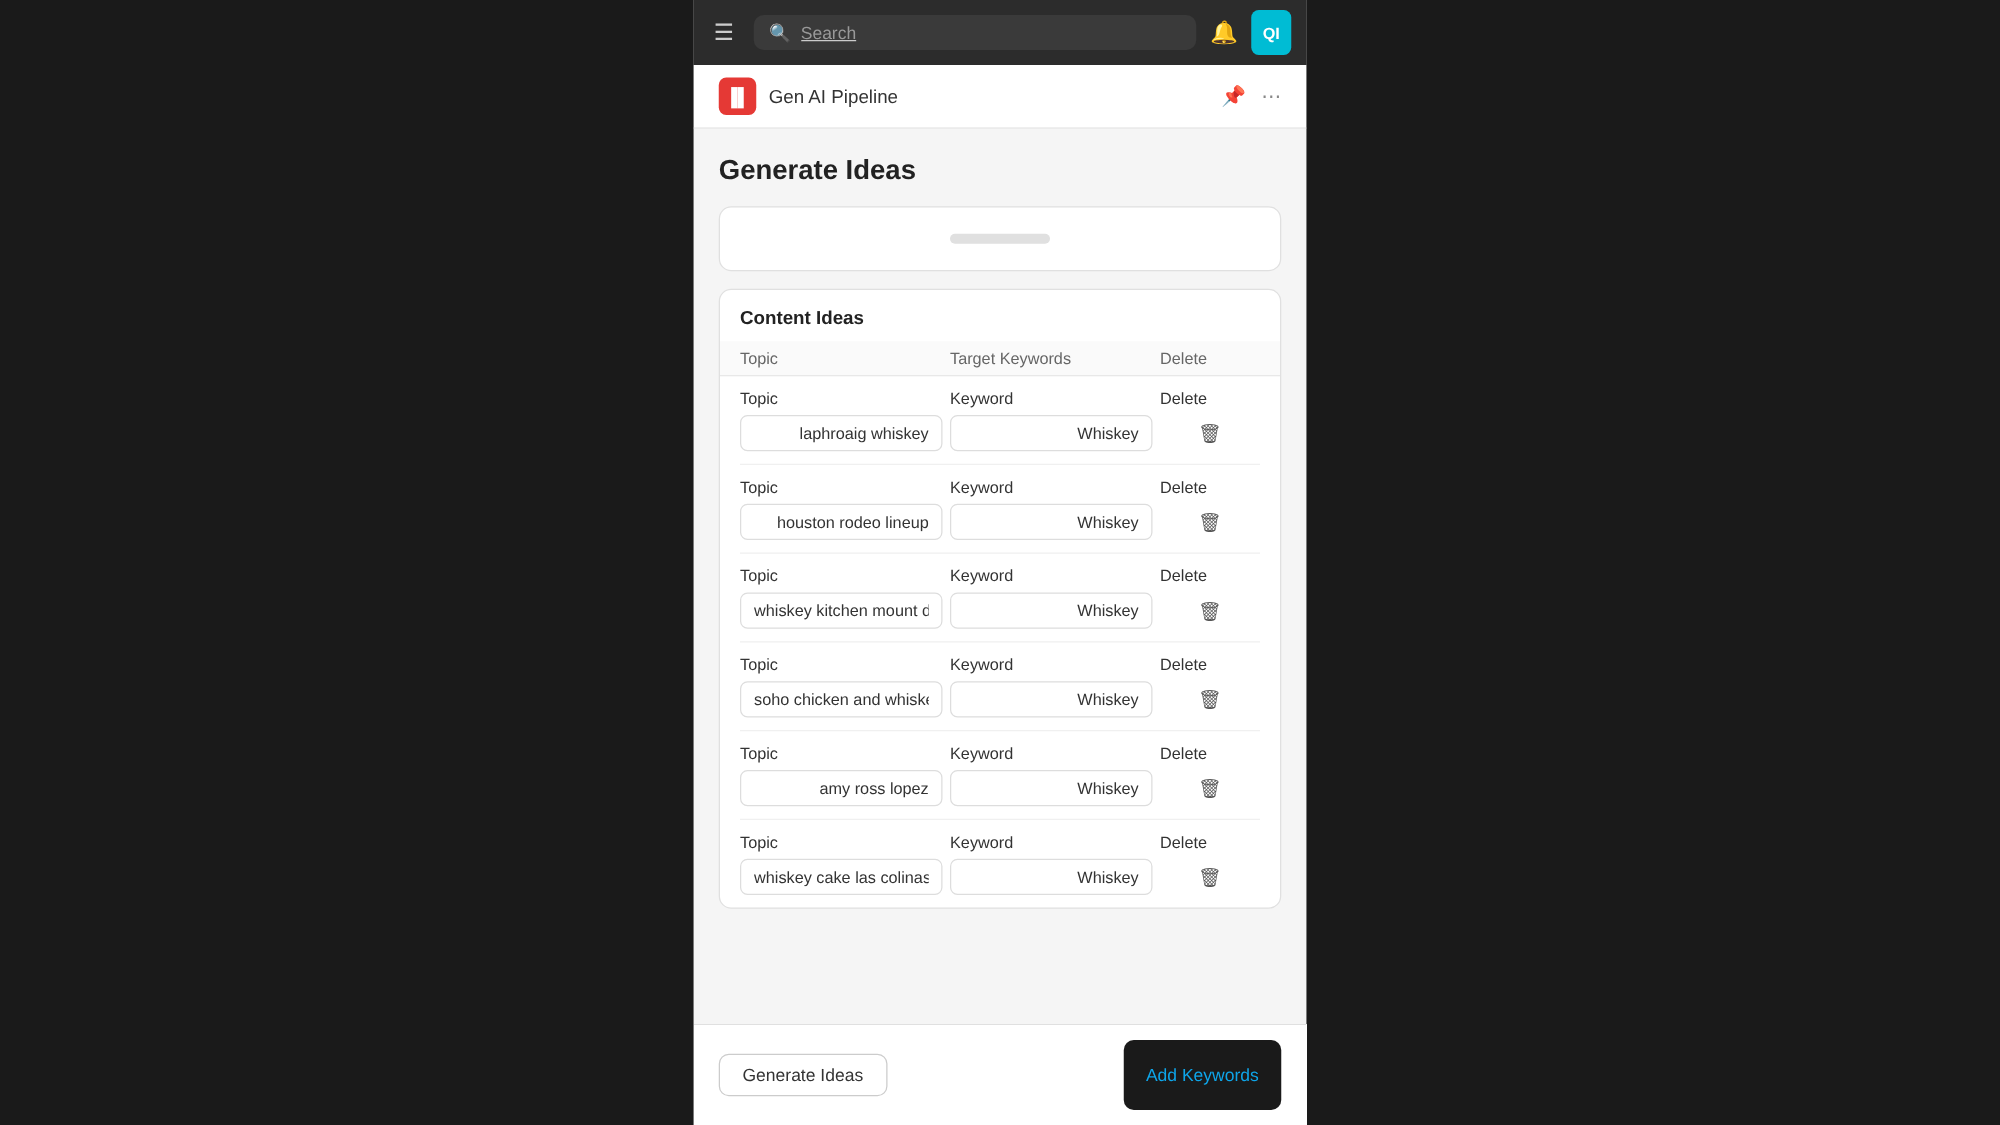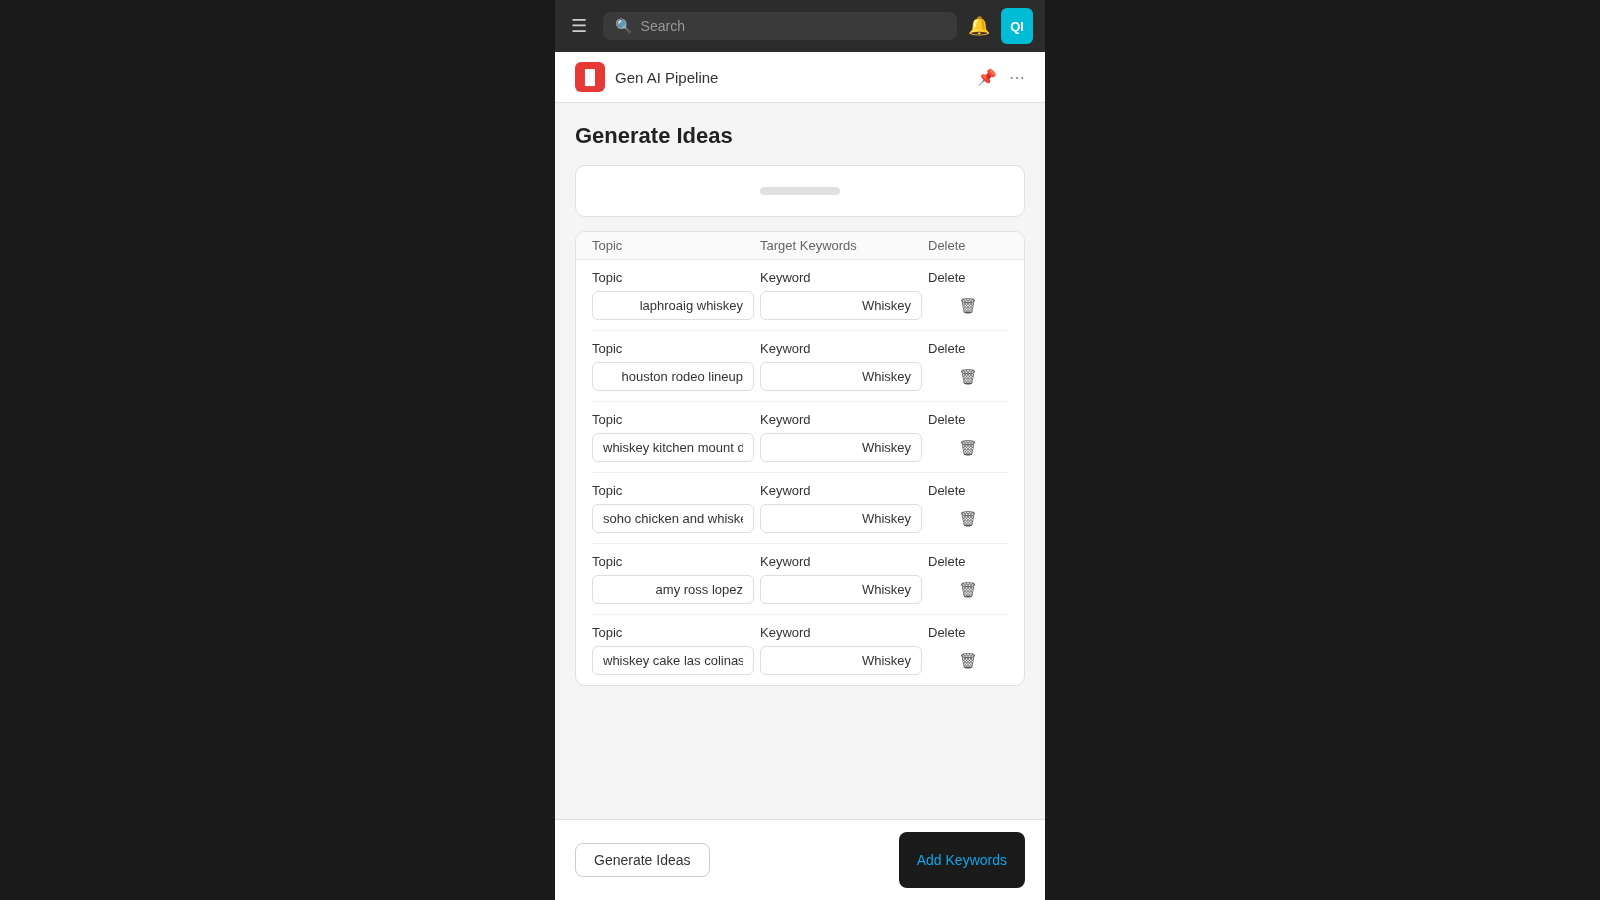--- a/index.html
+++ b/index.html
@@ -58,20 +58,21 @@
       font-size: 14px;
     }
 
     .search-input {
       background: none;
       border: none;
       outline: none;
       color: #ccc;
       font-size: 14px;
       flex: 1;
+      text-decoration: underline;
     }
 
     .search-input::placeholder {
       color: #999;
     }
 
     .nav-right {
       display: flex;
       align-items: center;
       gap: 10px;
@@ -346,20 +347,21 @@
   </div>
 
   <div class="main-content">
     <h1 class="generate-ideas-title">Generate Ideas</h1>
 
     <div class="top-partial-card">
       <div class="partial-bar"></div>
     </div>
 
     <div class="content-ideas-card">
+      <div class="content-ideas-header">Content Ideas</div>
 
       <div class="table-header">
         <span class="th">Topic</span>
         <span class="th">Target Keywords</span>
         <span class="th">Delete</span>
       </div>
 
       <div class="row-container" id="rows-container">
       <div class="idea-row">
     <div class="row-labels">

